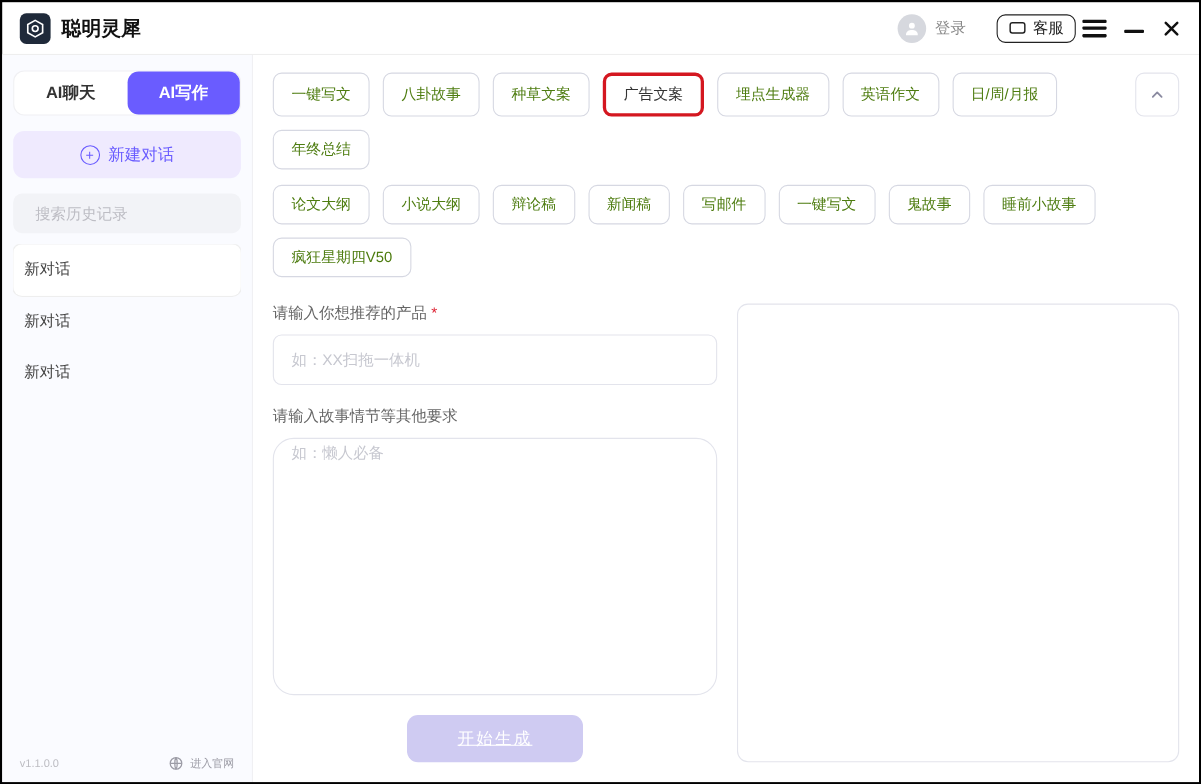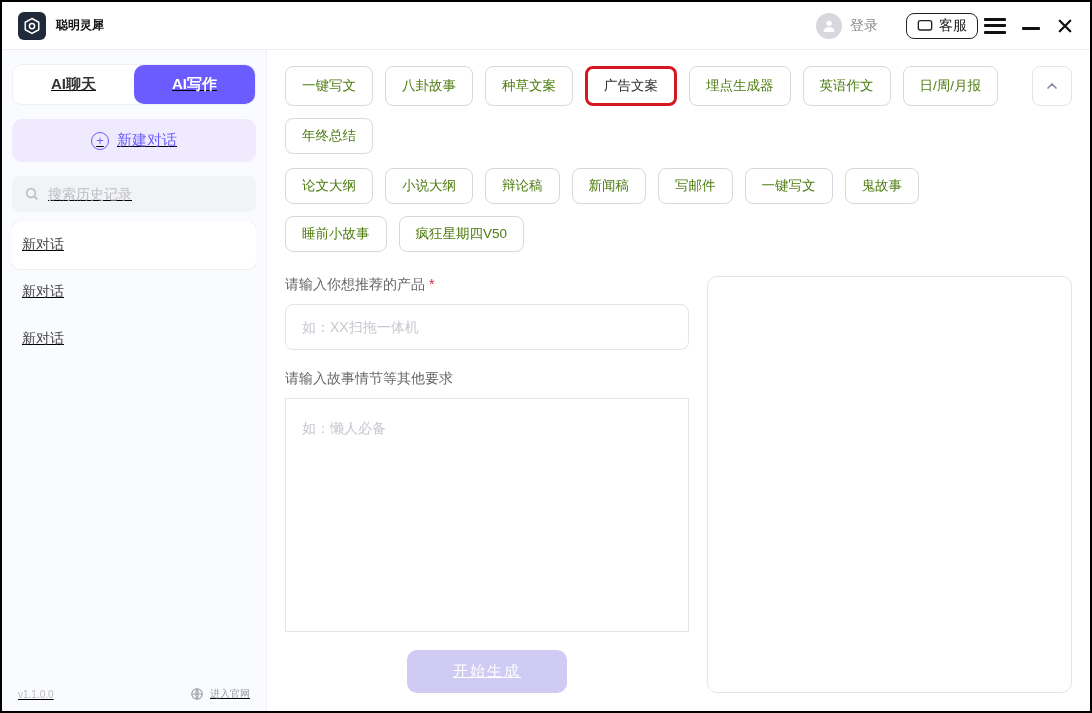--- a/index.html
+++ b/index.html
@@ -18,21 +18,21 @@
       padding: 0 16px;
       border-bottom: 1px solid #eee;
     }
     .logo-box {
       width: 28px; height: 28px; border-radius: 6px;
       background: #1f2a3a;
       display: flex; align-items: center; justify-content: center;
       margin-right: 10px;
     }
     .logo-box svg { display:block; }
-    .app-name { font-weight: 600; font-size: 12px; color: #111; }
+    .app-name { font-weight: 600; font-size: 18px; color: #111; }
     .title-spacer { flex: 1; }
     .avatar {
       width: 26px; height: 26px; border-radius: 50%;
       background: #d6d8de; display:flex; align-items:center; justify-content:center;
       margin-right: 8px;
     }
     .login-text { color: #888; font-size: 14px; margin-right: 28px; }
     .headset {
       display: inline-flex; align-items: center; gap:6px;
       border: 1.5px solid #222; border-radius: 8px;
@@ -43,26 +43,25 @@
     .win-ctrl span { cursor:pointer; display:inline-flex; }
     .hamburger { width:22px; height:16px; display:flex; flex-direction:column; justify-content:space-between; }
     .hamburger i { display:block; height:3px; background:#111; border-radius:1px; }
     .min-line { width:18px; height:3px; background:#111; border-radius:1px; margin-top:6px; }
     .close-x svg { display:block; }
 
     .body-wrap { display:flex; height: calc(100% - 48px); }
 
     
     .sidebar {
-      width: 265px; flex-shrink:0;
+      width: 228px; flex-shrink:0;
       display:flex; flex-direction:column;
       border-right: 1px solid #f0f0f3;
       padding: 14px 10px 8px;
       background:#fafbff;
-      text-decoration:underline;
     }
     .side-tabs {
       display:flex; gap:0; background:#fff; border-radius:10px;
       margin-bottom: 14px; border:1px solid #f0f0f3;
     }
     .side-tab {
       flex:1; text-align:center; padding:10px 0; font-size:15px; font-weight:600;
       border-radius:10px; color:#333; cursor:pointer;
     }
     .side-tab.active { background:#6a5cff; color:#fff; }
@@ -120,22 +119,22 @@
     .input-box {
       border:1px solid #e3e4ec; border-radius:8px; padding:14px 16px;
       font-size:14px; color:#333;
     }
     .input-box input {
       border:none; outline:none; width:100%; font-size:14px;
     }
     .input-box input::placeholder,
     .textarea::placeholder { color:#c7c8d0; }
     .textarea {
-      flex:1; border:1px solid #e3e4ec; border-radius:0;
-      padding:21px 16px; font-size:14px; resize:none; outline:none;
+      flex:1; border:1px solid #e3e4ec; border-radius:19px;
+      padding:4px 16px; font-size:14px; resize:none; outline:none;
       font-family:inherit; color:#333;
     }
     .gap { height:20px; }
     .gen-btn {
       align-self:center; margin-top:18px;
       width:160px; padding:12px 0; border-radius:10px;
       background:#cfcbf2; color:#fff; font-size:15px; text-align:center;
       cursor:default; letter-spacing:2px;text-decoration:underline;
     }
     .output-col {

